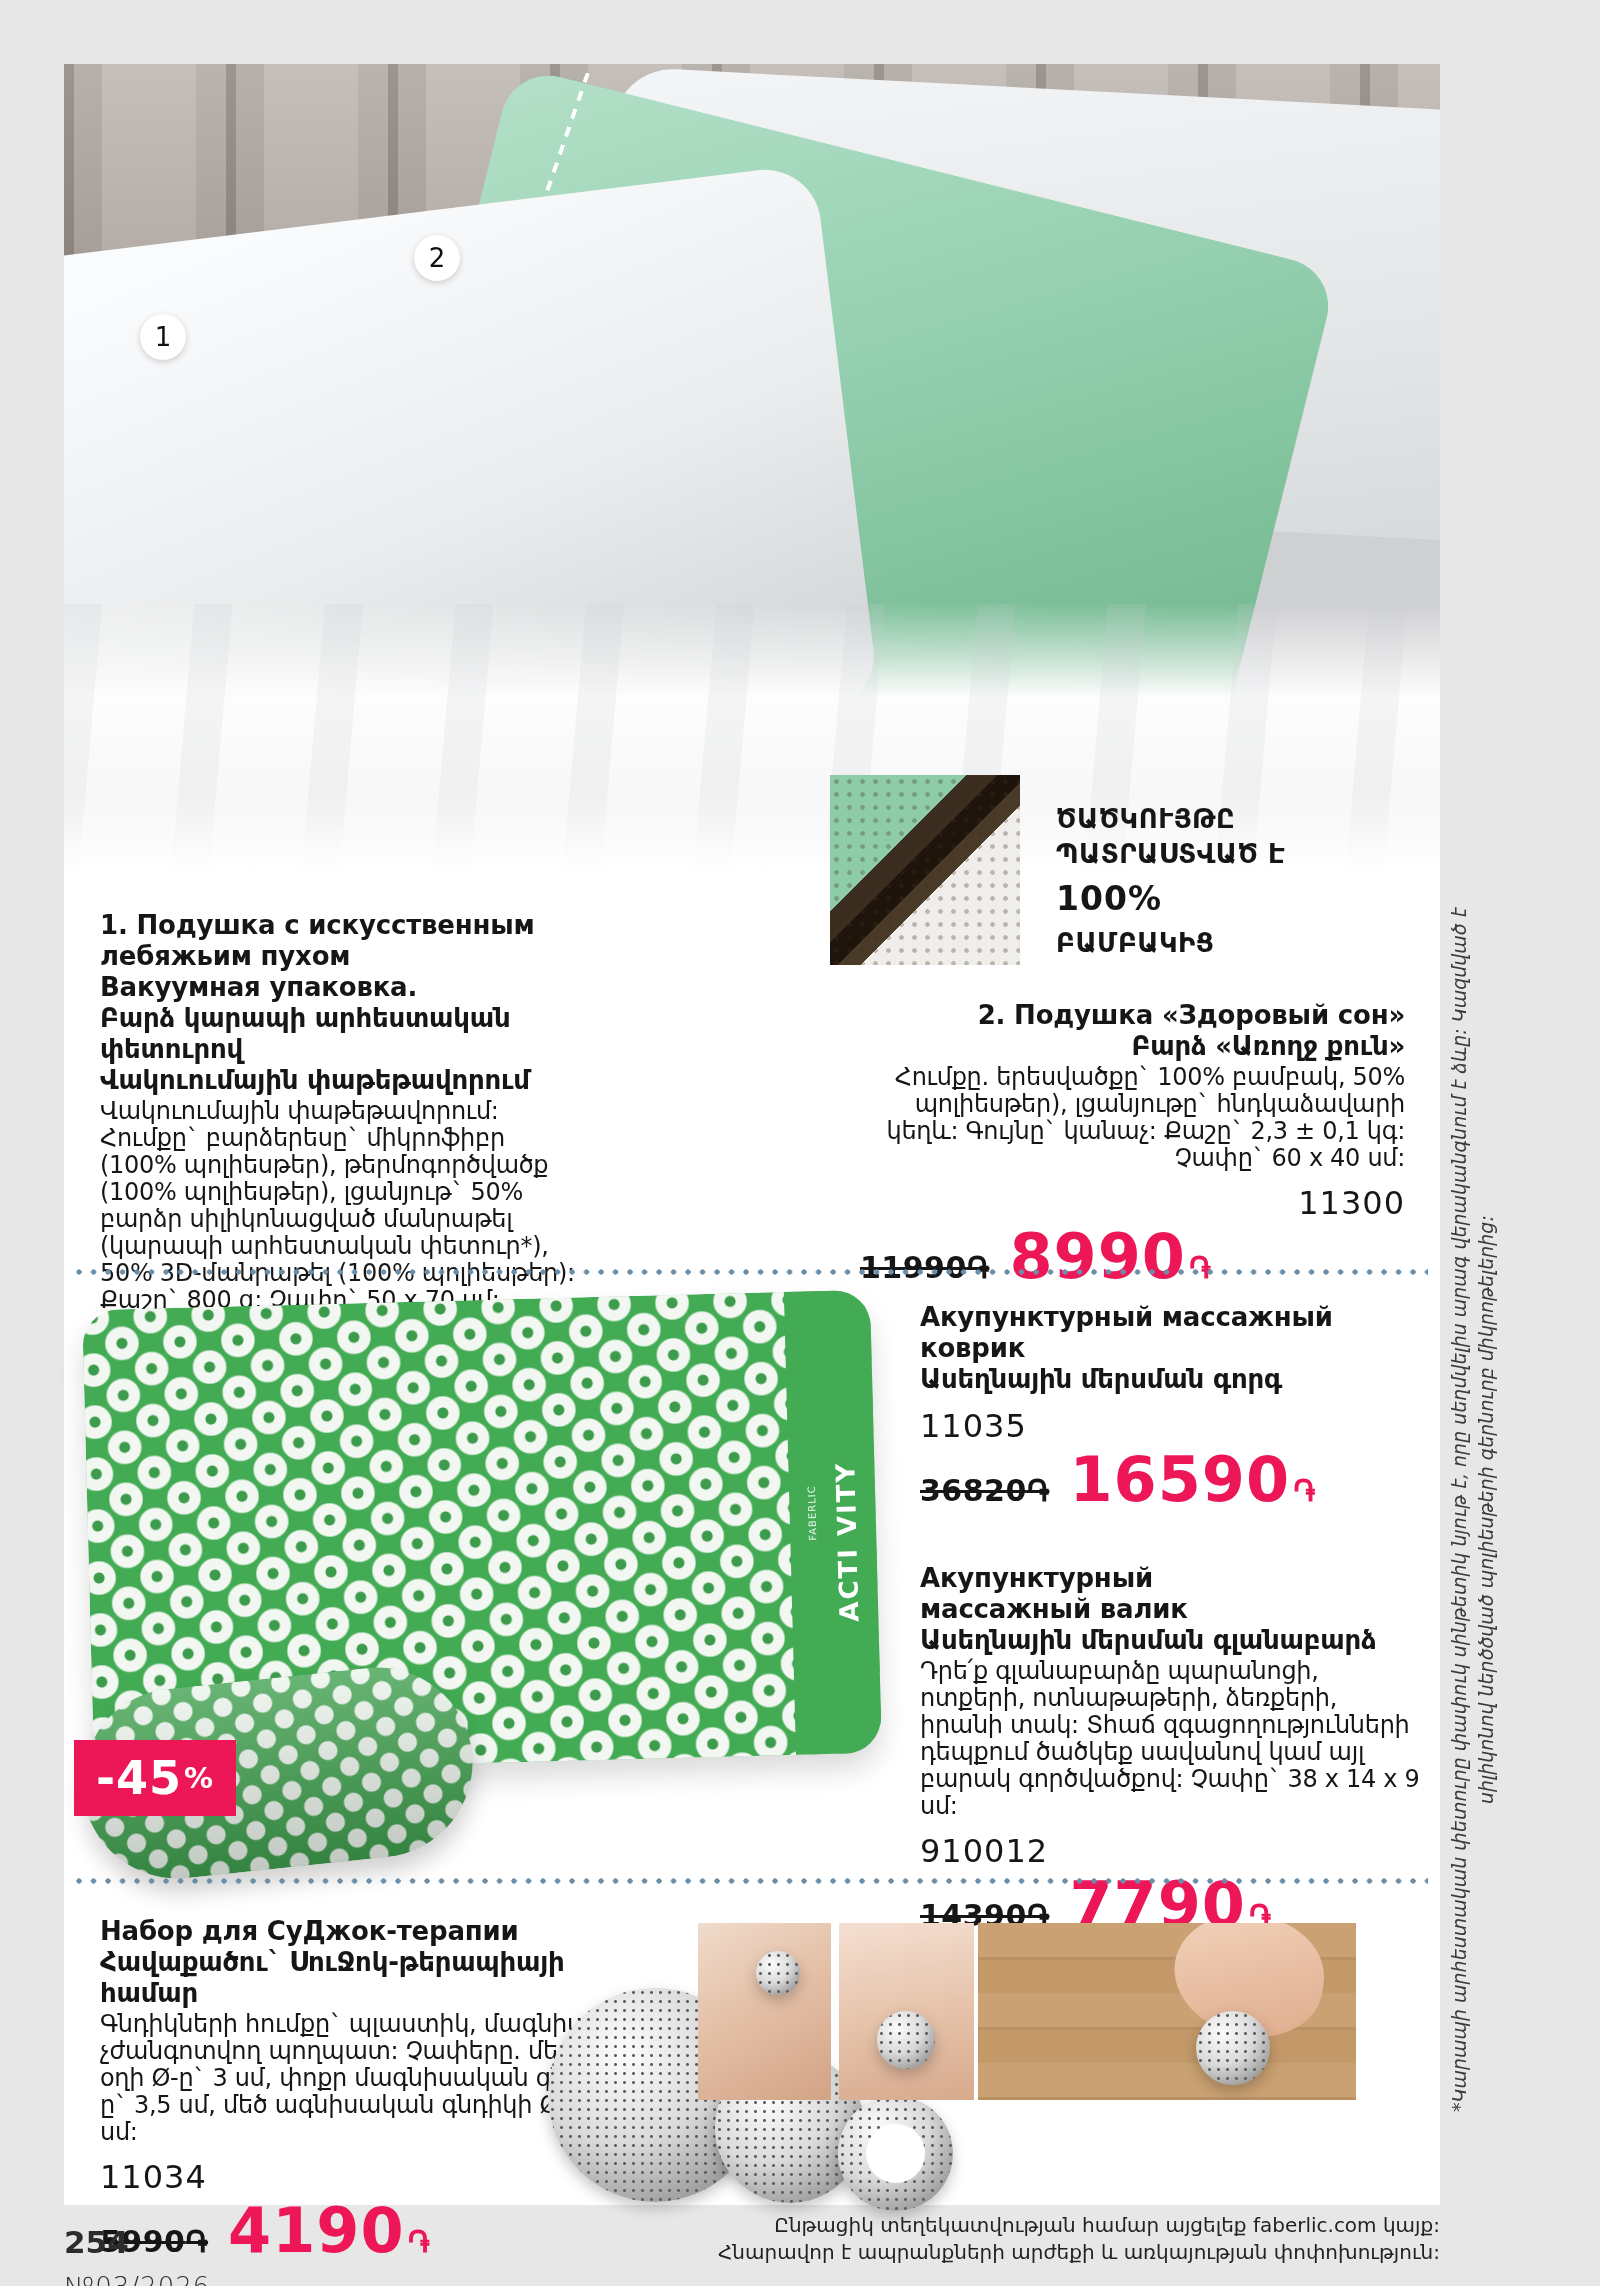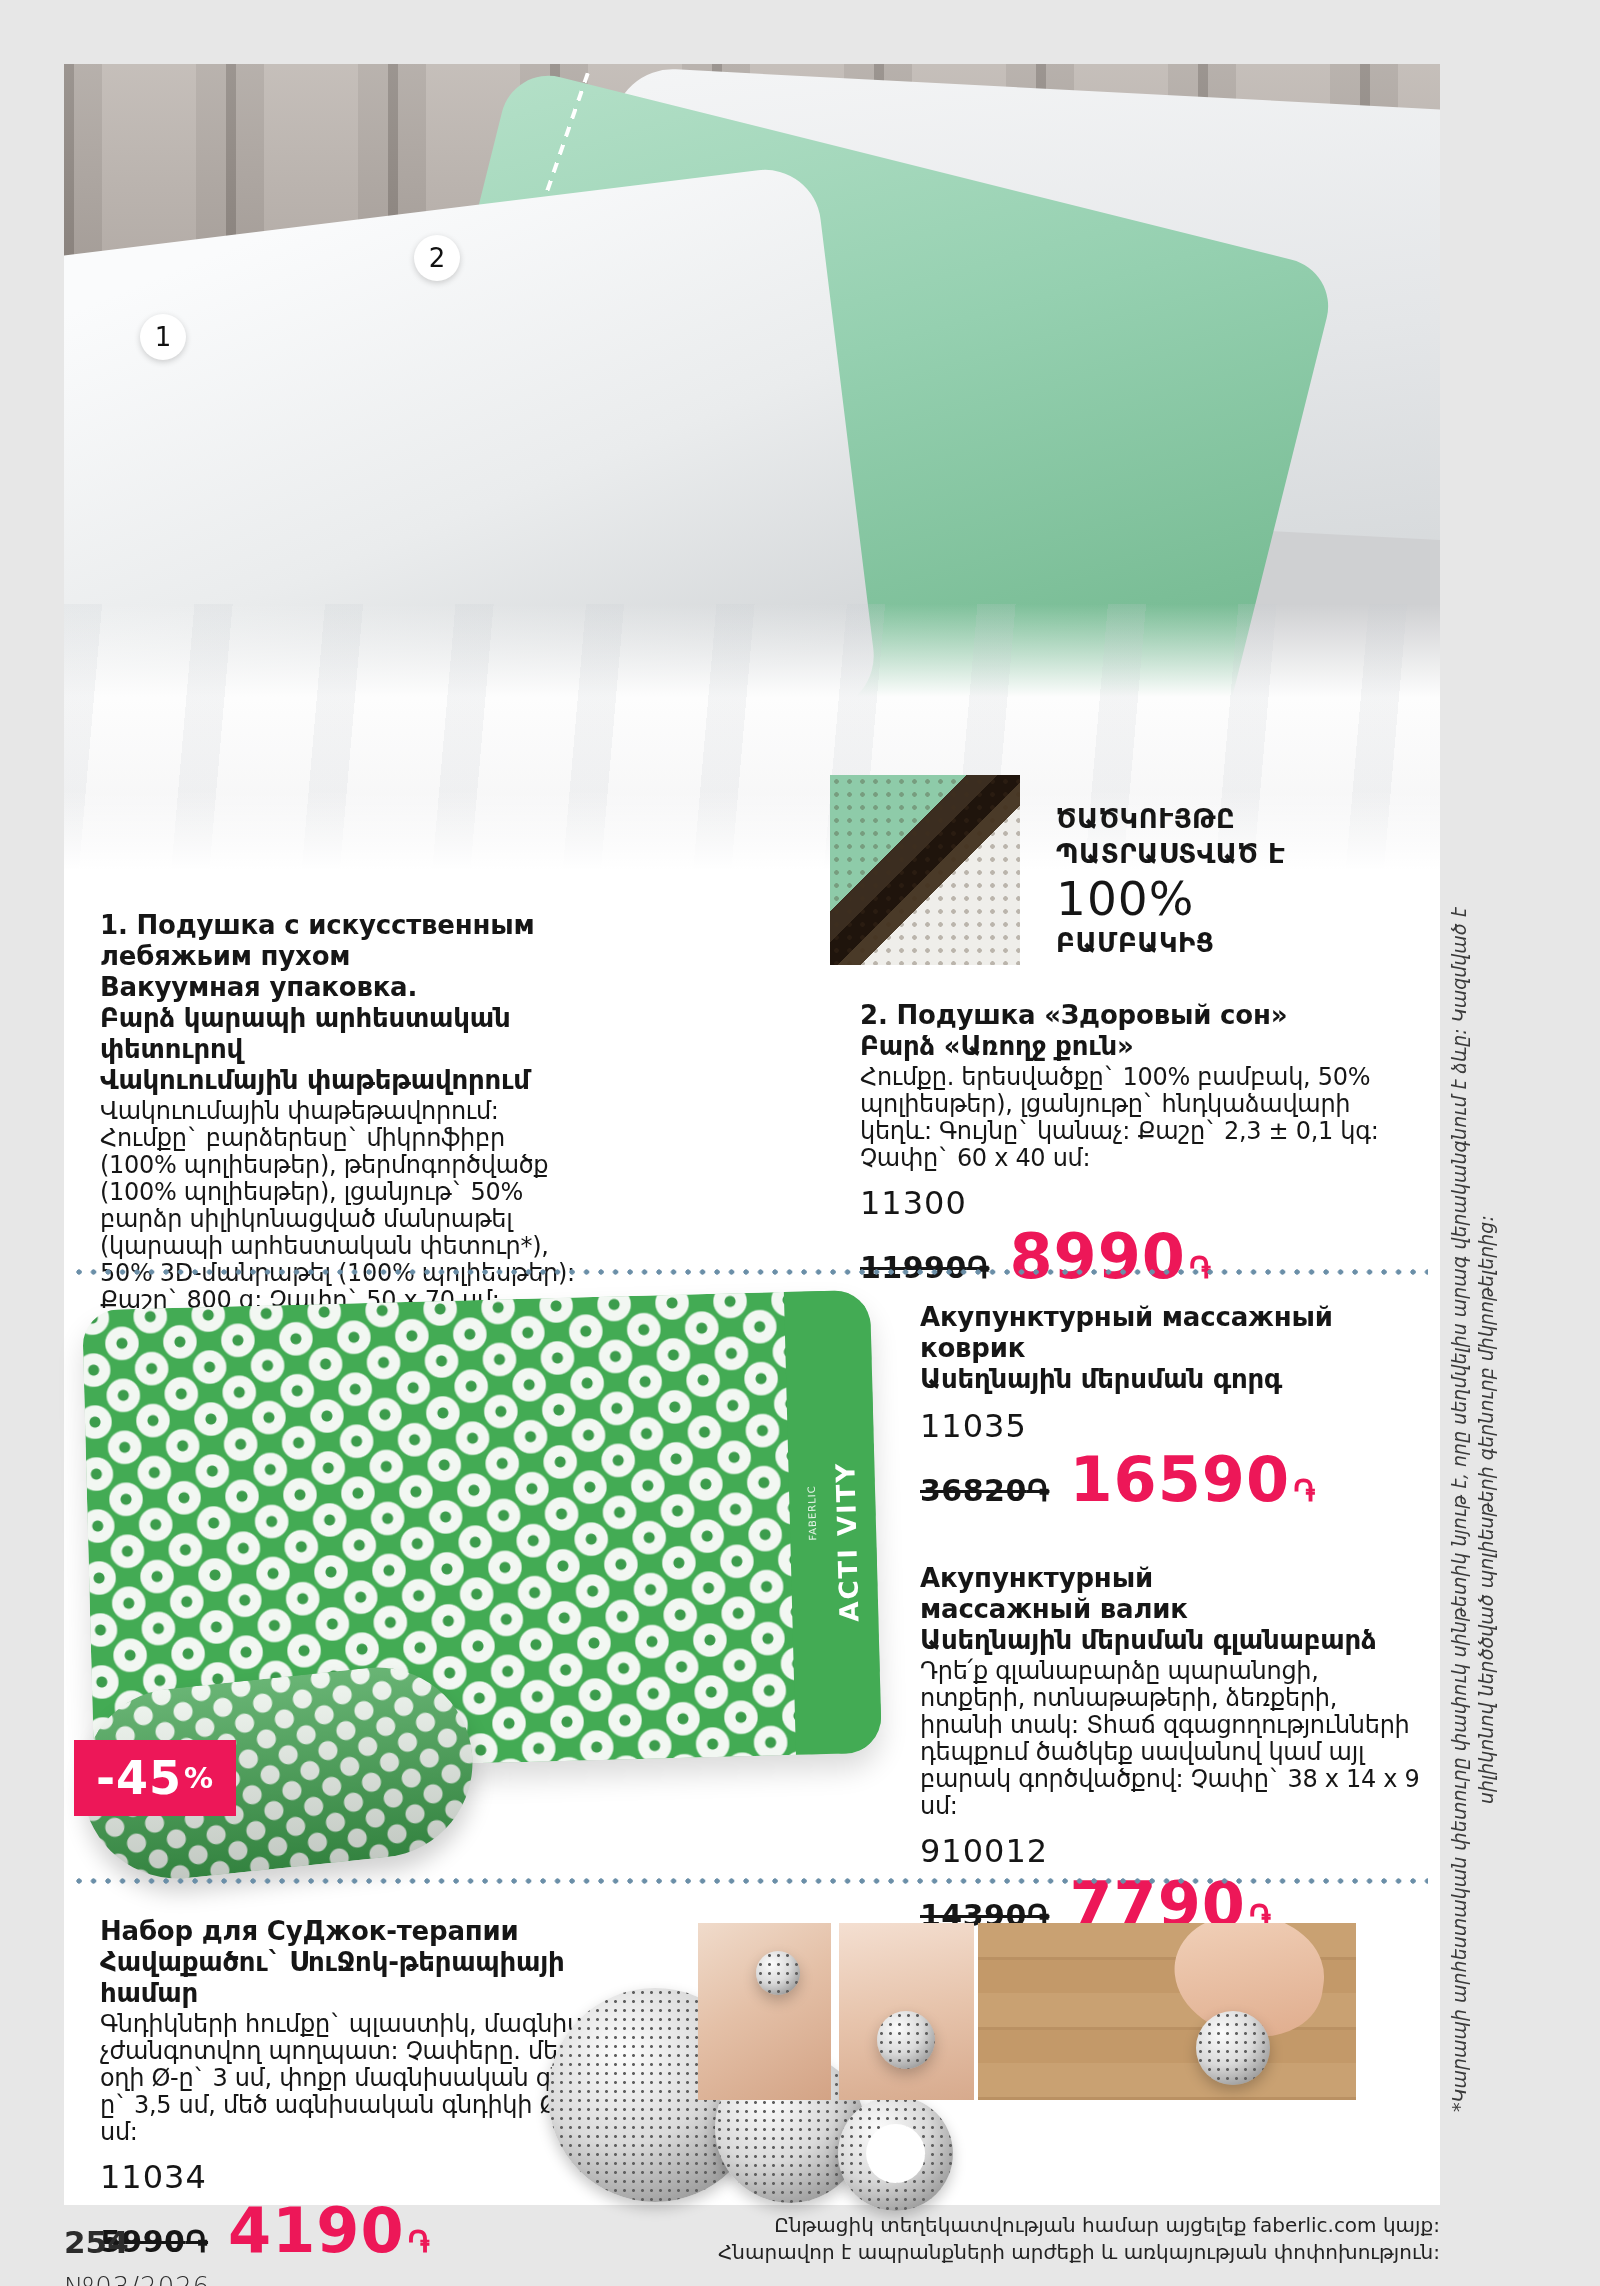--- a/index.html
+++ b/index.html
@@ -29,21 +29,21 @@
   .marker{position:absolute;width:46px;height:46px;border-radius:50%;background:#fff;
     display:flex;align-items:center;justify-content:center;font-size:26px;color:#111;
     box-shadow:0 2px 6px rgba(0,0,0,.18);z-index:5;}
 
   
   .inset{position:absolute;left:766px;top:711px;width:190px;height:190px;z-index:6;
     background:linear-gradient(135deg,#8ecba9 0 36%,#3b2d20 36% 44%,#1f140c 44% 52%,#4a3a28 52% 58%,#efeeea 58% 100%);}
   .inset::after{content:"";position:absolute;inset:0;opacity:.30;
     background-image:radial-gradient(#42301c 2px,rgba(0,0,0,0) 2.6px);background-size:13px 13px;}
   .cotton{position:absolute;left:992px;top:738px;z-index:6;line-height:35px;font-weight:700;font-size:26px;letter-spacing:.5px;}
-  .cotton .pct{font-size:47px;font-weight:400;line-height:54px;letter-spacing:1px;}
+  .cotton .pct{font-size:33px;font-weight:700;line-height:54px;letter-spacing:1px;}
 
   
   .product{position:absolute;}
   .p-title,.p-title-hy{font-size:26px;line-height:31px;font-weight:700;white-space:pre-line;letter-spacing:-0.2px;}
   .p-body{font-size:24px;line-height:27px;letter-spacing:-0.3px;white-space:pre-line;margin-top:2px;}
   .p-code{font-size:32px;font-weight:400;letter-spacing:1px;margin-top:12px;}
   .price-row{display:flex;align-items:baseline;gap:20px;margin-top:6px;}
   .old{font-size:30px;font-weight:700;text-decoration:line-through;text-decoration-thickness:3px;letter-spacing:.5px;}
   .new{font-size:62px;font-weight:800;color:#ED1758;letter-spacing:1px;line-height:58px;}
   .new .dram{font-size:30px;font-weight:700;margin-left:3px;}
@@ -137,21 +137,21 @@
 Վակուումային փաթեթավորում</div>
       <div class="p-body">Վակուումային փաթեթավորում:
 Հումքը` բարձերեսը` միկրոֆիբր (100% պոլիեսթեր), թերմոգործվածք (100% պոլիեսթեր), լցանյութ` 50% բարձր սիլիկոնացված մանրաթել (կարապի արհեստական փետուր*), 50% 3D-մանրաթել (100% պոլիեսթեր): Քաշը` 800 գ: Չափը` 50 x 70 սմ:</div>
       <div class="p-code">11721</div>
       <div class="price-row">
         <div class="old"><span>11990</span><span>֏</span></div>
         <div class="new"><span>8990</span><span class="dram">֏</span></div>
       </div>
     </div>
 
-    <div class="product" style="left:796px;top:936px;width:545px;">
+    <div class="product" style="left:796px;top:936px;width:545px;text-align:right;">
       <div class="p-title">2. Подушка «Здоровый сон»</div>
       <div class="p-title-hy">Բարձ «Առողջ քուն»</div>
       <div class="p-body">Հումքը. երեսվածքը` 100% բամբակ, 50% պոլիեսթեր), լցանյութը` հնդկաձավարի կեղև: Գույնը` կանաչ: Քաշը` 2,3 ± 0,1 կգ: Չափը` 60 x 40 սմ:</div>
       <div class="p-code">11300</div>
       <div class="price-row">
         <div class="old"><span>11990</span><span>֏</span></div>
         <div class="new"><span>8990</span><span class="dram">֏</span></div>
       </div>
     </div>
 

